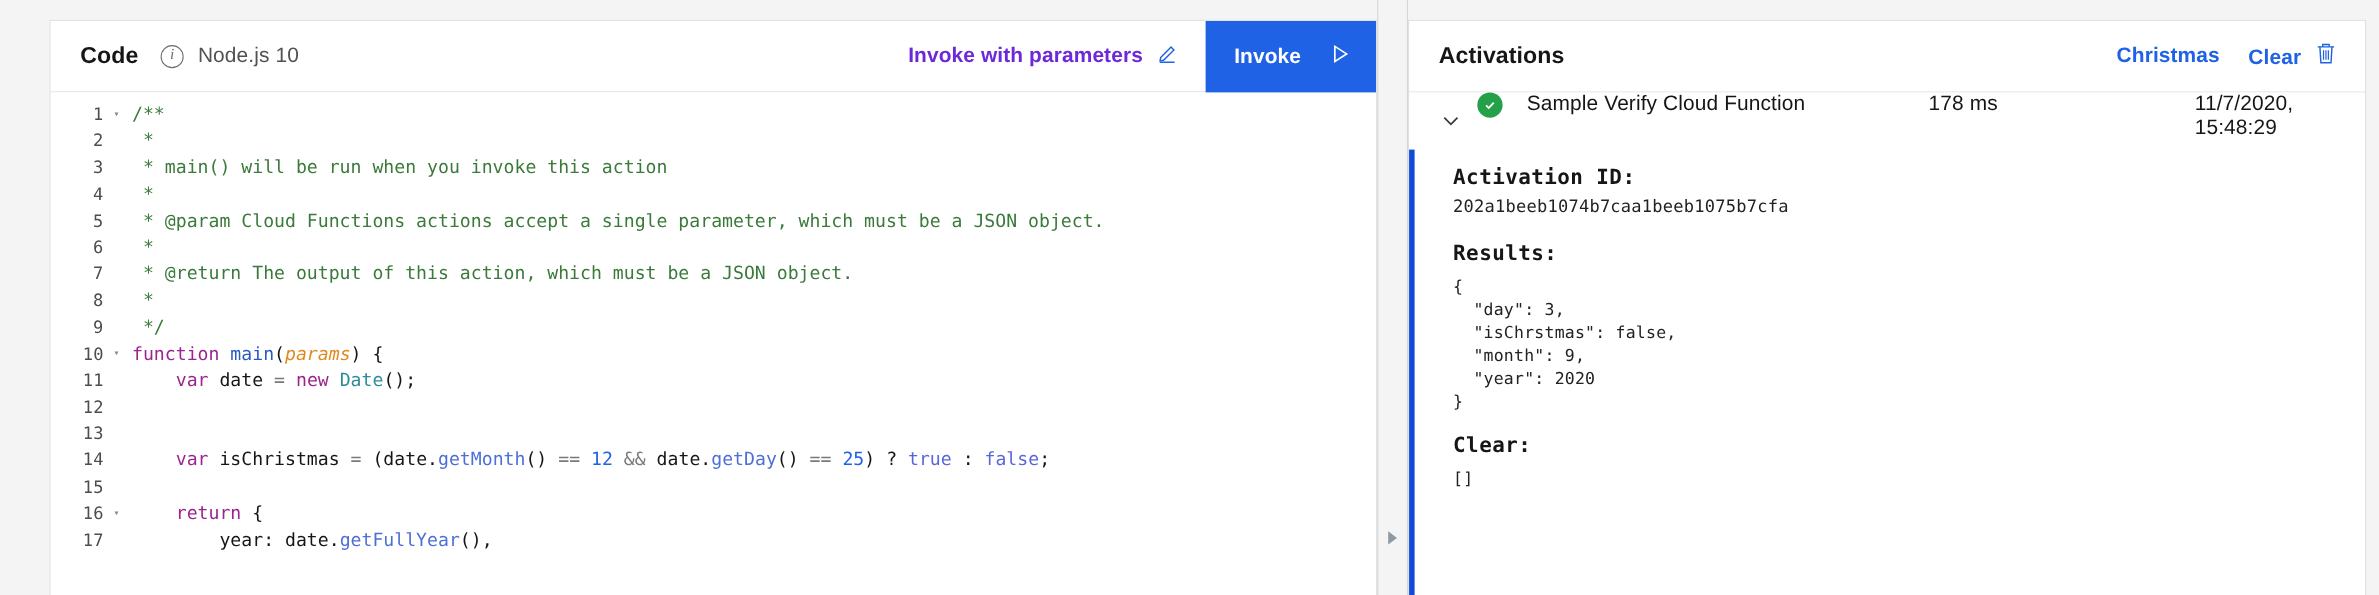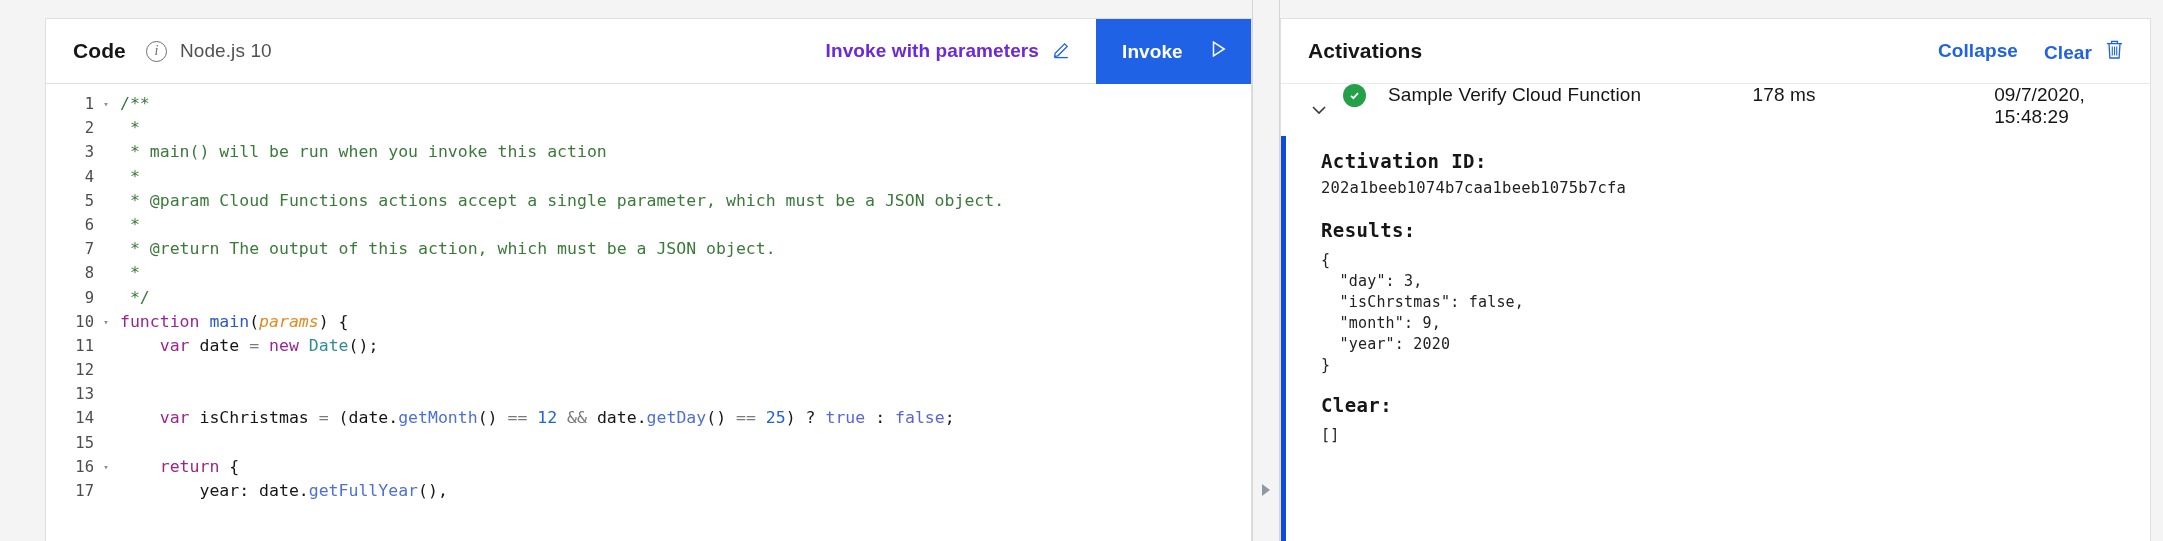--- a/index.html
+++ b/index.html
@@ -374,21 +374,21 @@
       </svg>
     </span>
   </div>
 
   <div class="act-panel">
     <div class="act-card">
 
       <div class="act-toolbar">
         <span class="act-title">Activations</span>
         <div class="act-actions">
-          <span class="act-link">Collapse</span>
+          <span class="act-link">Christmas</span>
           <div class="clear-group">
             <span class="act-link">Clear</span>
             <span>
               <svg width="19" height="21" viewBox="0 0 19 21" fill="none">
                 <line x1="2" y1="4.6" x2="17" y2="4.6" stroke="#1f62e5" stroke-width="1.3"></line>
                 <path d="M6.6 4.6 V2.4 H12.4 V4.6" stroke="#1f62e5" stroke-width="1.3" fill="none"></path>
                 <path d="M4 4.6 L4.9 19 H14.1 L15 4.6" stroke="#1f62e5" stroke-width="1.3" fill="none"></path>
                 <line x1="7.3" y1="7.6" x2="7.3" y2="16.4" stroke="#1f62e5" stroke-width="1.1"></line>
                 <line x1="9.5" y1="7.6" x2="9.5" y2="16.4" stroke="#1f62e5" stroke-width="1.1"></line>
                 <line x1="11.7" y1="7.6" x2="11.7" y2="16.4" stroke="#1f62e5" stroke-width="1.1"></line>
@@ -404,21 +404,21 @@
             <path d="M4 4 L10 10 L16 4" stroke="#393939" stroke-width="1.6" fill="none"></path>
           </svg>
         </span>
         <span class="status-dot">
           <svg width="13" height="13" viewBox="0 0 13 13" fill="none">
             <path d="M3 6.8 L5.4 9.2 L10 4.2" stroke="#ffffff" stroke-width="1.7" fill="none"></path>
           </svg>
         </span>
         <span class="act-name">Sample Verify Cloud Function</span>
         <span class="act-duration">178 ms</span>
-        <span class="act-date">09/7/2020, 15:48:29</span>
+        <span class="act-date">11/7/2020, 15:48:29</span>
       </div>
 
       <div class="act-detail">
         <div class="detail-head">Activation ID:</div>
         <div class="detail-sub">202a1beeb1074b7caa1beeb1075b7cfa</div>
 
         <div class="gap-lg"></div>
 
         <div class="detail-head">Results:</div>
         <div class="detail-block">{

